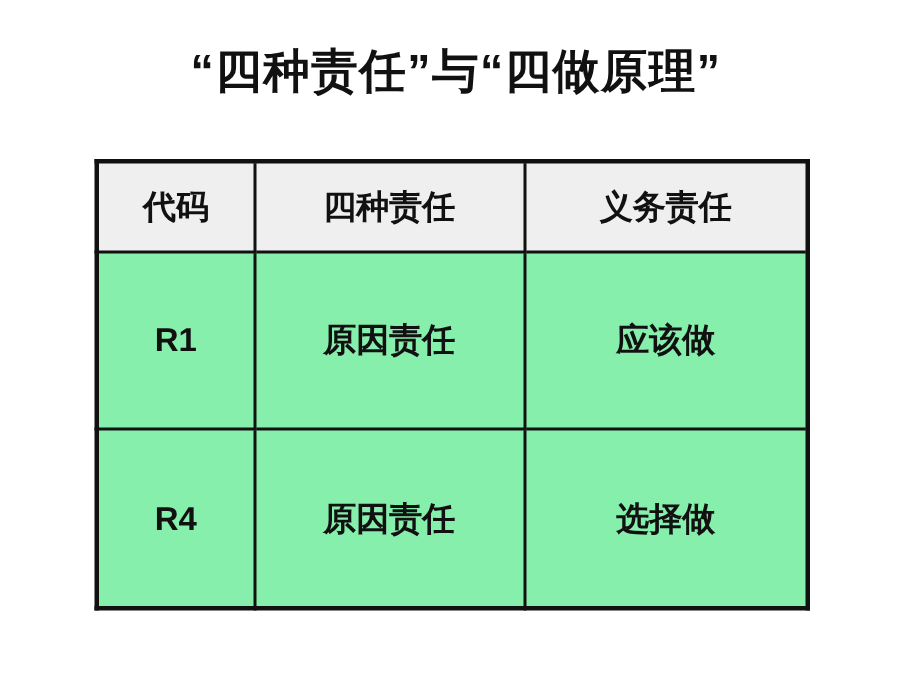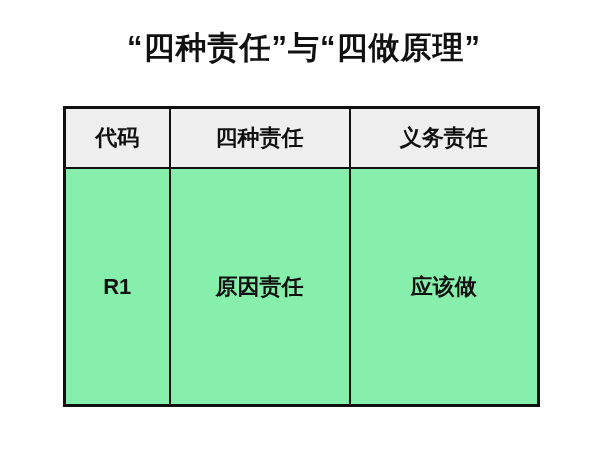--- a/index.html
+++ b/index.html
@@ -80,16 +80,21 @@
         <th>四种责任</th>
         <th>义务责任</th>
       </tr>
     </thead>
     <tbody>
       <tr>
         <td>R1</td>
         <td>原因责任</td>
         <td>应该做</td>
       </tr>
+      <tr>
+        <td>R4</td>
+        <td>原因责任</td>
+        <td>选择做</td>
+      </tr>
     </tbody>
   </table>
 
 </div>
 
 </body></html>

